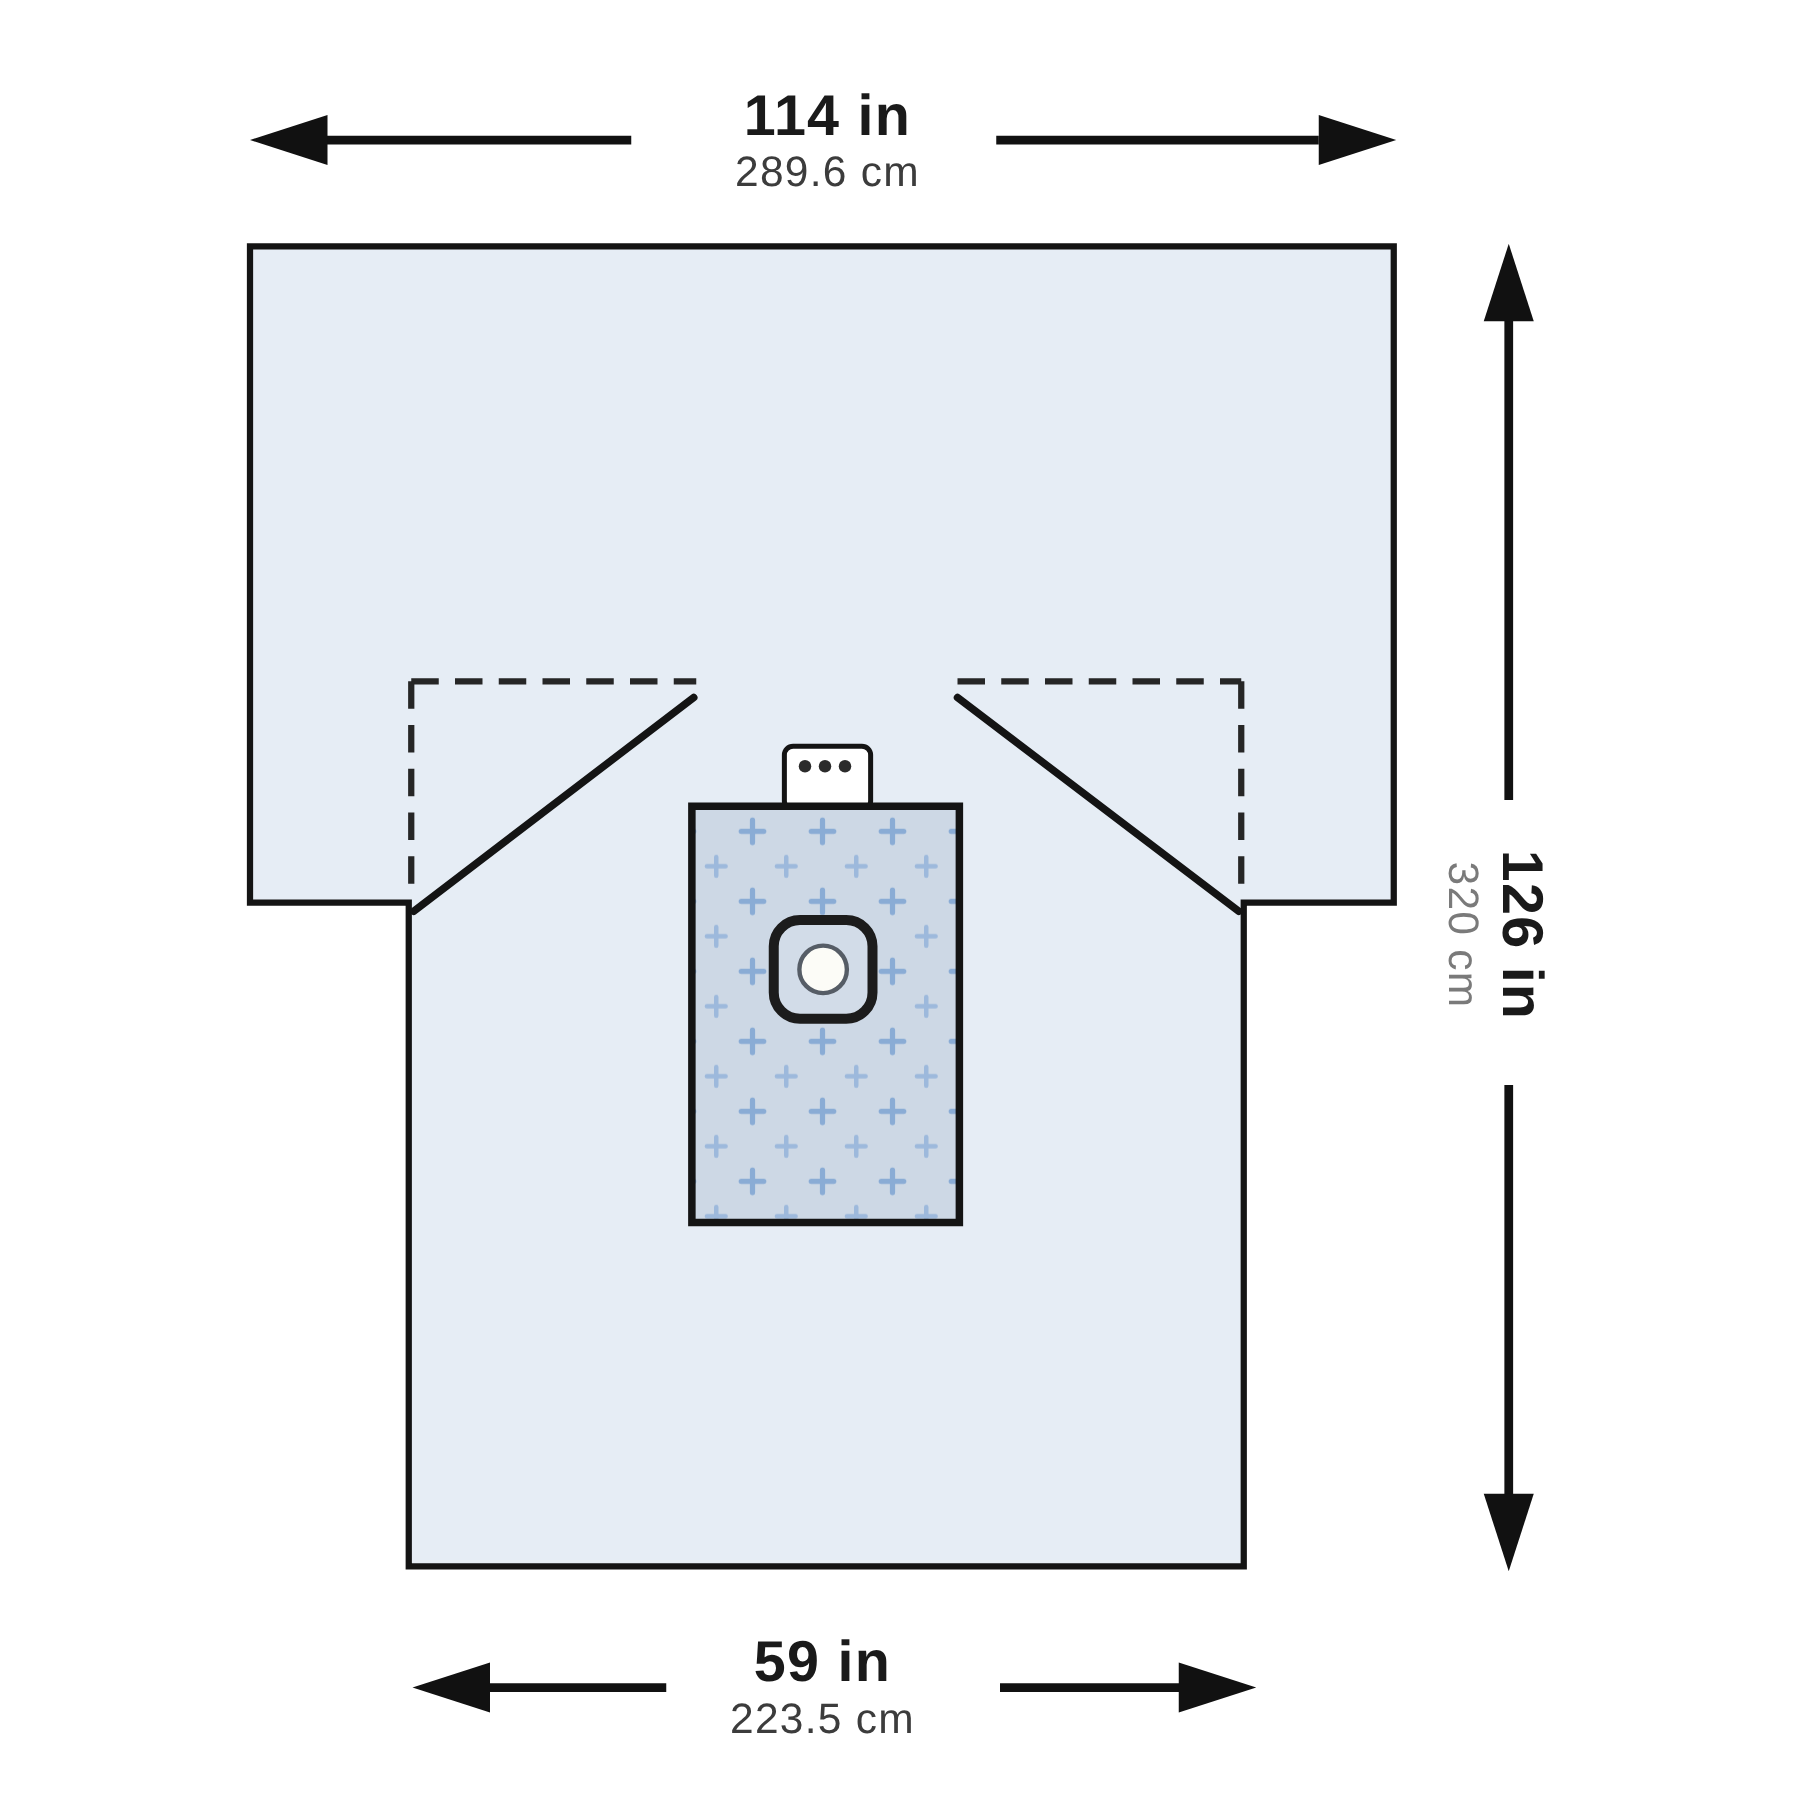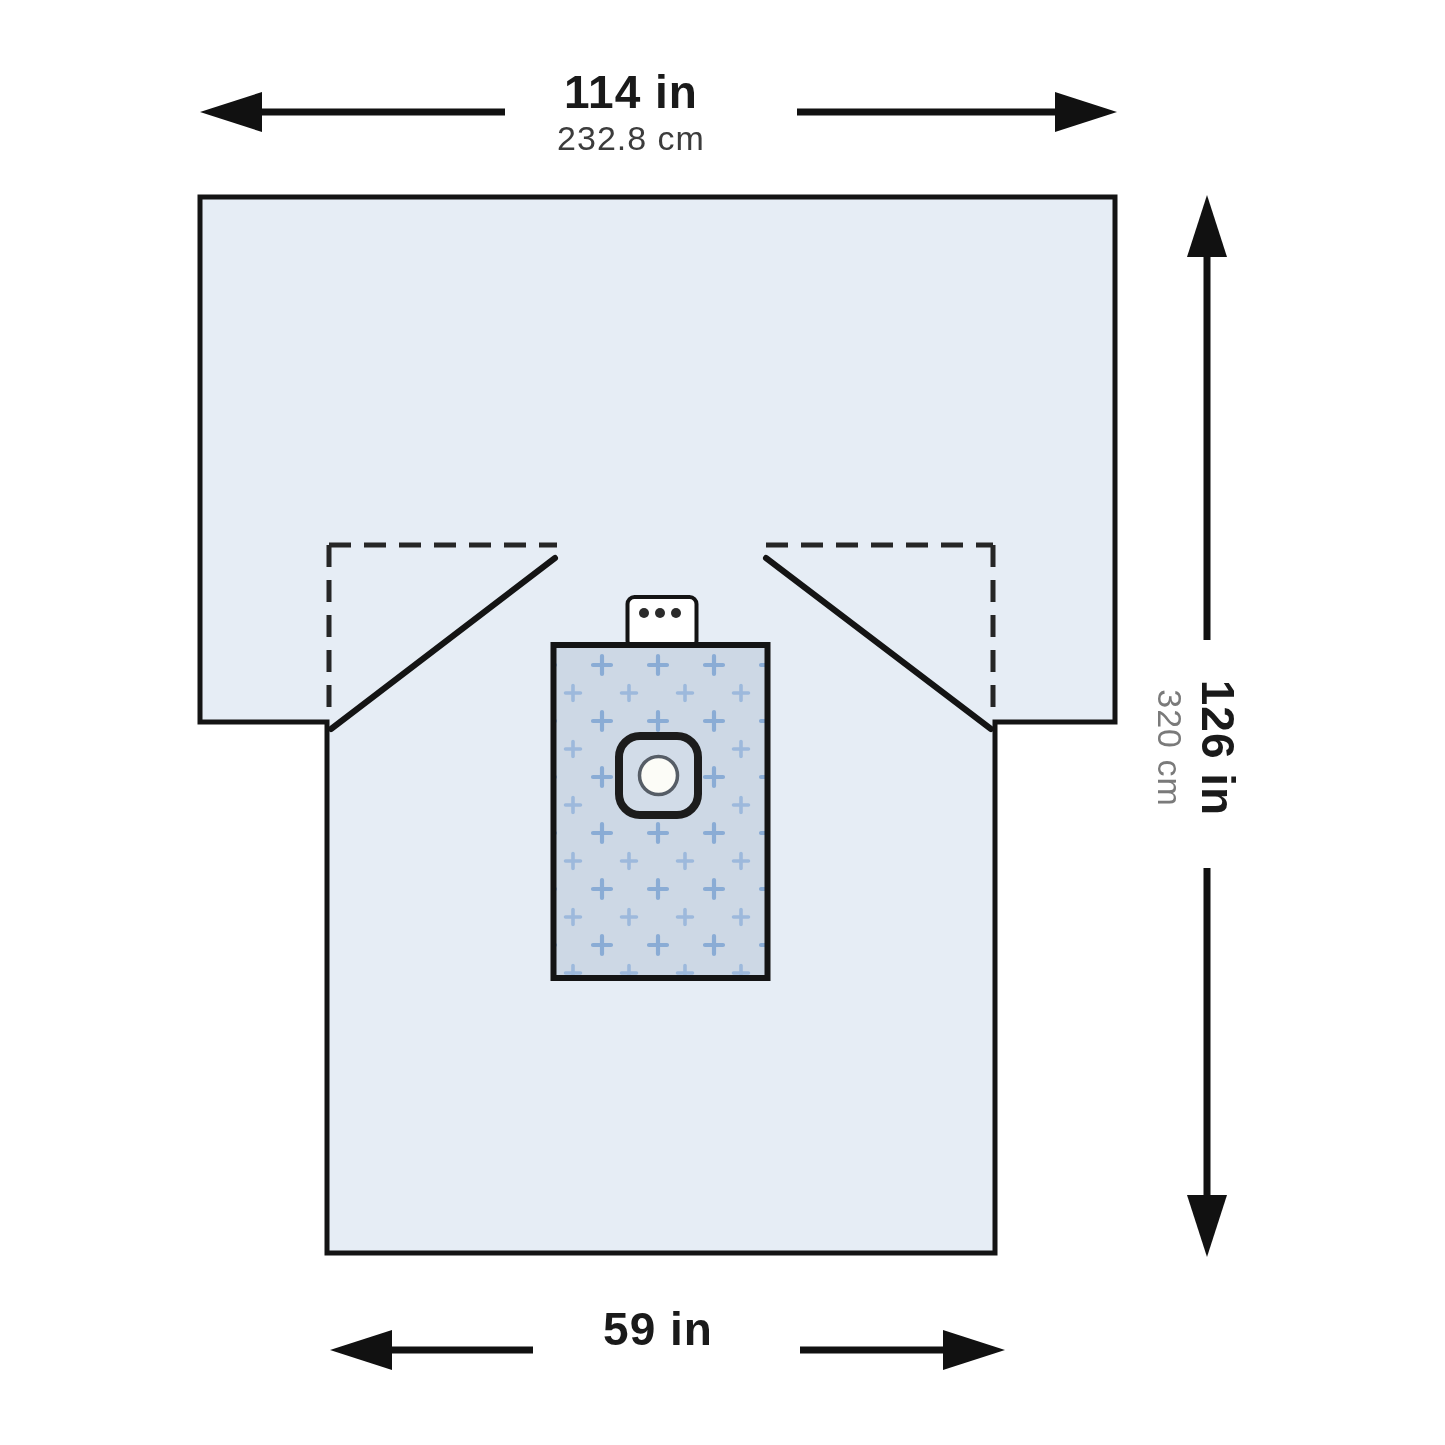--- a/index.html
+++ b/index.html
@@ -35,21 +35,21 @@
     letter-spacing: 1px;
   }
   .dim-cm {
     font-size: 34px;
     font-weight: 400;
     color: #3c3c3c;
     line-height: 40px;
     letter-spacing: 1px;
   }
   #dim-top {
-    left: 431px;
+    left: 462px;
     top: 66px;
     width: 400px;
   }
   #dim-bottom {
     left: 458px;
     top: 1303px;
     width: 400px;
   }
   #dim-right {
     left: 1047px;
@@ -125,25 +125,26 @@
       <polygon points="330,1350 392,1330 392,1370" fill="#111"></polygon>
     </g>
     <g>
       <path d="M800 1350 H945" stroke="#111" stroke-width="7" fill="none"></path>
       <polygon points="1005,1350 943,1330 943,1370" fill="#111"></polygon>
     </g>
   </svg>
 
   <div class="dim-label" id="dim-top">
     <div class="dim-in">114 in</div>
-    <div class="dim-cm">232.8 cm</div>
+    <div class="dim-cm">289.6 cm</div>
   </div>
 
   <div class="dim-label" id="dim-right">
     <div class="dim-in">126 in</div>
     <div class="dim-cm">320 cm</div>
   </div>
 
   <div class="dim-label" id="dim-bottom">
     <div class="dim-in">59 in</div>
+    <div class="dim-cm">223.5 cm</div>
   </div>
 
 </div>
 
 </body></html>

